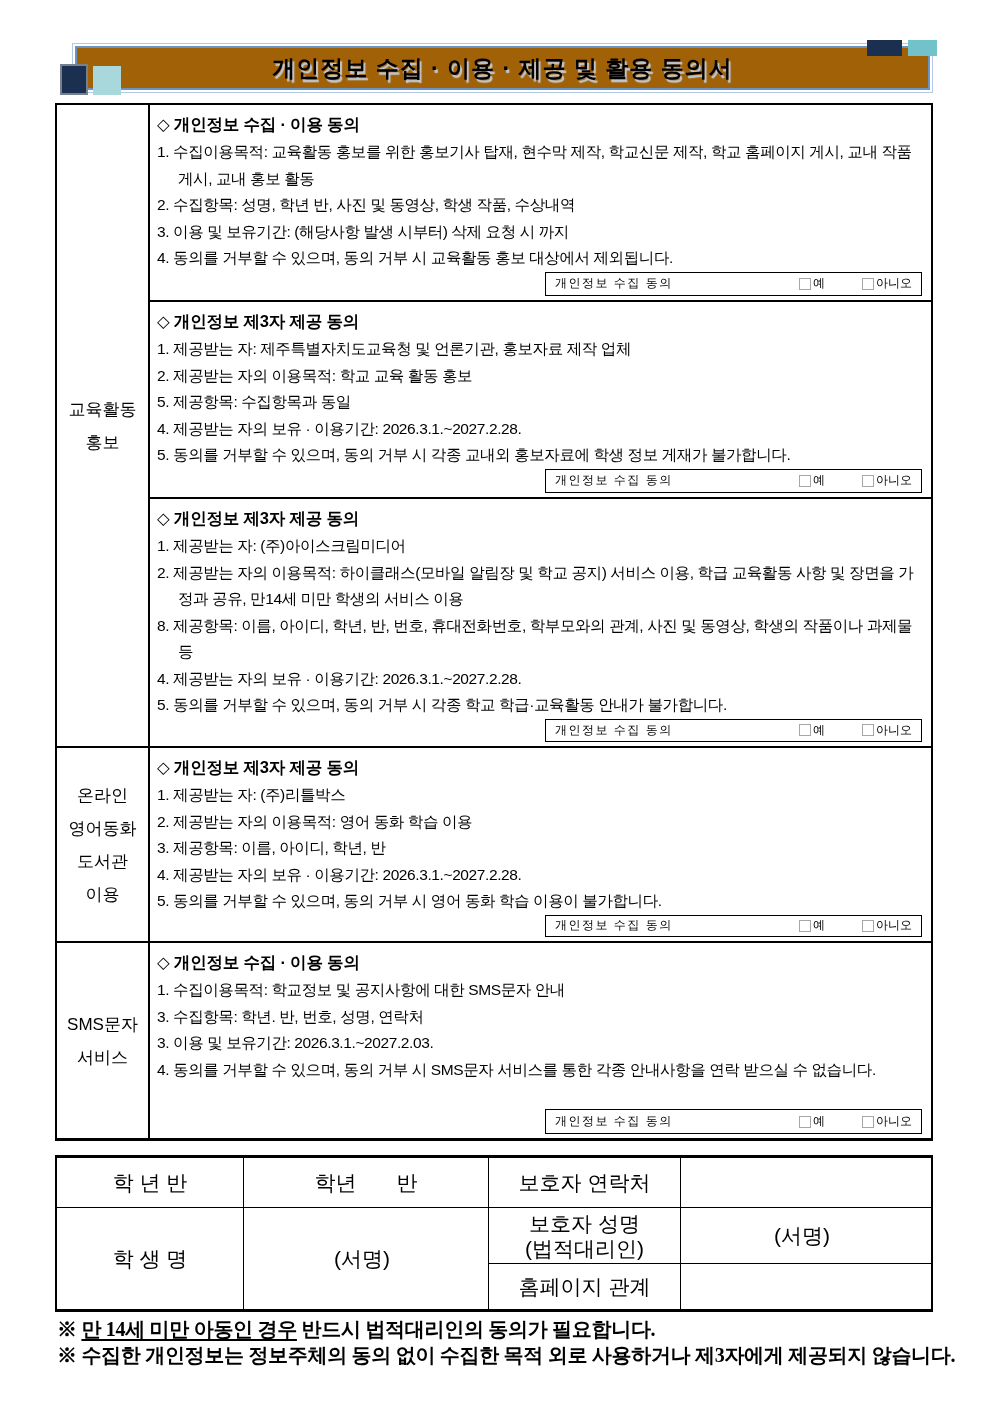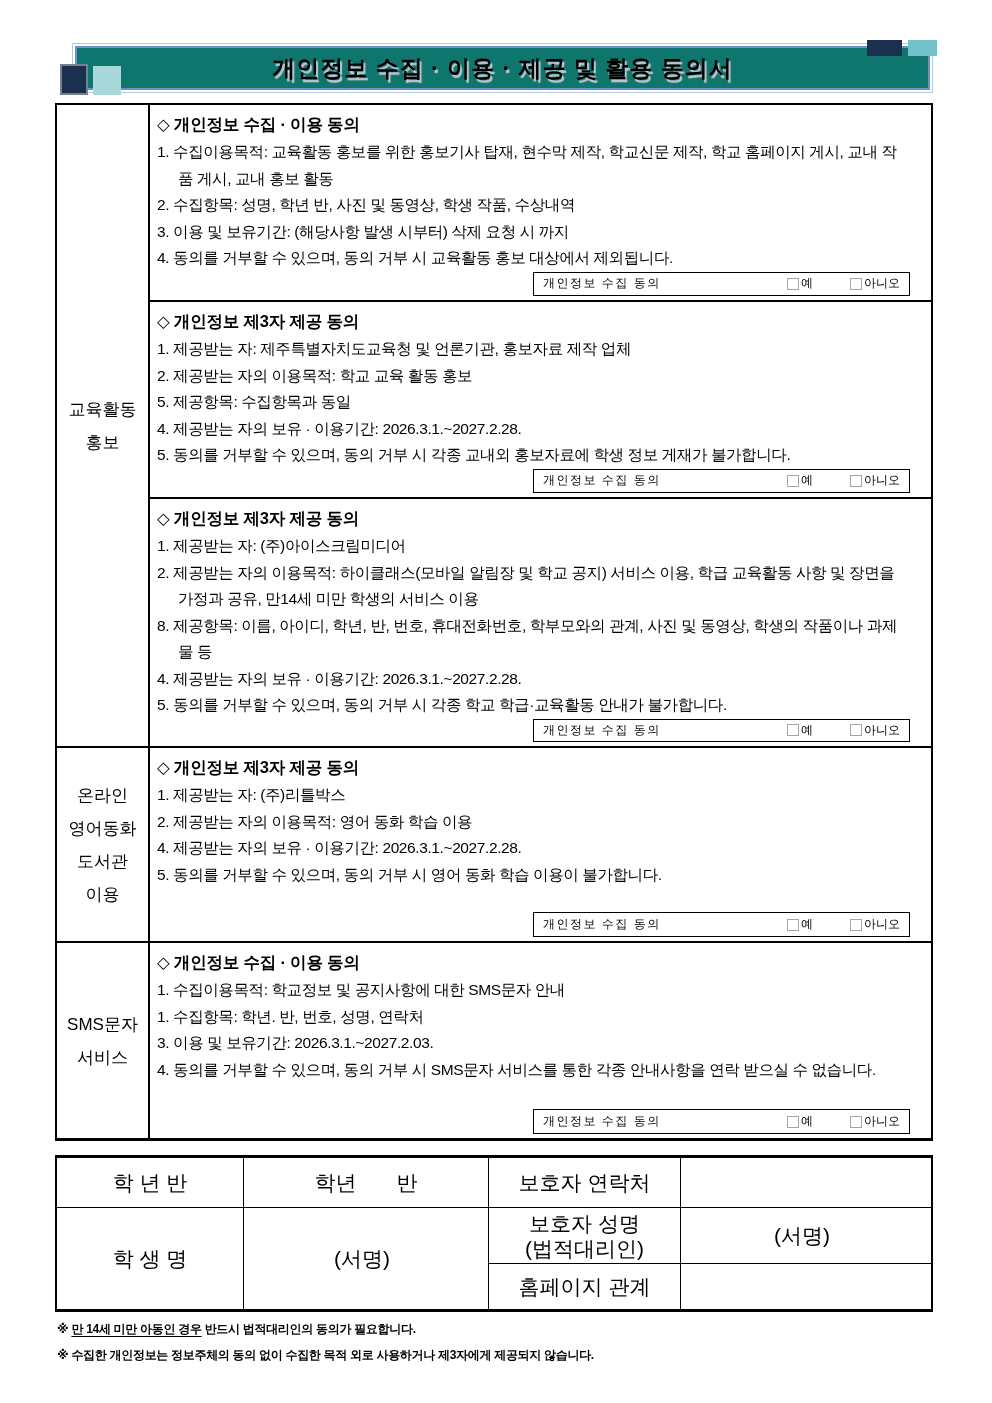--- a/index.html
+++ b/index.html
@@ -1,38 +1,38 @@
 <!DOCTYPE html>
 <html><head>
 <meta charset="utf-8">
 <style>
   html,body{margin:0;padding:0;background:#ffffff;}
   body{width:992px;height:1403px;font-family:"Liberation Sans","DejaVu Sans",sans-serif;color:#000;}
   .page{position:relative;width:992px;height:1403px;overflow:hidden;background:#fff;}
 
   
   .banner{position:absolute;left:75px;top:46px;width:851px;height:40px;
-          border:2px solid #6b94c6;outline:1px solid #b3c9e4;outline-offset:2px;background:#0f766e;}
+          border:2px solid #6b94c6;outline:1px solid #b3c9e4;outline-offset:2px;background:#a16207;}
   .banner-title{width:100%;text-align:center;font-size:23px;font-weight:bold;line-height:40px;
                 letter-spacing:1px;text-shadow:2px 3px 1px #c3c8d2;}
   .sq-navy{position:absolute;left:60px;top:64px;width:28px;height:31px;background:#1b3050;
            border:2px solid #77808d;box-sizing:border-box;z-index:3;}
   .sq-teal{position:absolute;left:93px;top:66px;width:28px;height:29px;background:#a8d8dc;z-index:3;}
   .corner-navy{position:absolute;right:26px;top:-8px;width:35px;height:16px;background:#1b3050;}
   .corner-teal{position:absolute;right:-9px;top:-8px;width:29px;height:16px;background:#72c2c9;}
 
   
   .main{position:absolute;left:55px;top:103px;width:878px;border:2px solid #000;
         border-bottom-width:3px;box-sizing:border-box;background:#fff;}
   .group{display:flex;}
   .group + .group{border-top:2px solid #000;}
   .cat{width:91px;flex:0 0 91px;border-right:2px solid #000;display:flex;align-items:center;
        justify-content:center;text-align:center;white-space:pre-line;font-size:17px;line-height:33px;}
   .secs{flex:1;display:flex;flex-direction:column;min-width:0;}
-  .sec{display:flex;flex-direction:column;box-sizing:border-box;padding:5px 20px 4px 7px;}
+  .sec{display:flex;flex-direction:column;box-sizing:border-box;padding:5px 8px 4px 7px;}
   .sec + .sec{border-top:2px solid #000;}
   .sec-a{height:195px;} .sec-b{height:197px;} .sec-c{height:249px;}
   .sec-d{height:193px;} .sec-e{height:195px;}
   .heading{font-weight:bold;font-size:16.5px;line-height:29px;letter-spacing:-0.2px;}
   .item{font-size:15.5px;line-height:26.5px;padding-left:21px;text-indent:-21px;letter-spacing:-0.4px;}
   .consent{margin-top:auto;align-self:flex-end;width:377px;height:25px;border:1px solid #000;
            display:flex;align-items:center;box-sizing:border-box;padding:0 9px;font-size:12px;
            margin-right:1px;background:#fff;}
   .consent .lbl{margin-right:auto;letter-spacing:1.5px;}
   .opt{display:flex;align-items:center;white-space:nowrap;}
@@ -47,22 +47,22 @@
   .sig>div{border-right:1.5px solid #000;border-bottom:1.5px solid #000;display:flex;
            align-items:center;justify-content:center;box-sizing:border-box;}
   .sig>div.last-col{border-right:none;}
   .sig>div.last-row{border-bottom:none;}
   .cell-gradeclass-fill{justify-content:center;gap:40px;}
   .span2{grid-row:span 2;}
   .sign-right{justify-content:flex-end;padding-right:8px;}
   .two-line{white-space:pre-line;text-align:center;line-height:25px;}
 
   
-  .notes{position:absolute;left:57px;top:1316px;font-weight:bold;font-size:12px;line-height:26px;
-         letter-spacing:-0.3px;}
+  .notes{position:absolute;left:57px;top:1316px;font-weight:bold;font-size:20px;line-height:26px;
+         letter-spacing:-0.3px;font-family:Liberation Serif, serif;}
   .u{text-decoration:underline;text-underline-offset:3px;}
 </style>
 </head>
 <body>
 
 <div class="page">
 
   <span class="sq-navy"></span>
   <span class="sq-teal"></span>
   <div class="banner">
@@ -143,20 +143,21 @@
     <div class="group">
       <div class="cat">온라인
 영어동화
 도서관
 이용</div>
       <div class="secs">
         <div class="sec sec-d">
           <div class="heading">◇ 개인정보 제3자 제공 동의</div>
           <div class="item">1. 제공받는 자: (주)리틀박스</div>
           <div class="item">2. 제공받는 자의 이용목적: 영어 동화 학습 이용</div>
+          <div class="item">3. 제공항목: 이름, 아이디, 학년, 반</div>
           <div class="item">4. 제공받는 자의 보유 · 이용기간: 2026.3.1.~2027.2.28.</div>
           <div class="item">5. 동의를 거부할 수 있으며, 동의 거부 시 영어 동화 학습 이용이 불가합니다.</div>
           <div class="consent">
             <span class="lbl">개인정보 수집 동의</span>
             <span class="opt">
                 <span class="cb"></span>
                 <span>예</span>
               </span>
             <span class="opt opt-no">
                 <span class="cb"></span>
@@ -167,21 +168,21 @@
       </div>
     </div>
 
     <div class="group">
       <div class="cat">SMS문자
 서비스</div>
       <div class="secs">
         <div class="sec sec-e">
           <div class="heading">◇ 개인정보 수집 · 이용 동의</div>
           <div class="item">1. 수집이용목적: 학교정보 및 공지사항에 대한 SMS문자 안내</div>
-          <div class="item">1. 수집항목: 학년. 반, 번호, 성명, 연락처</div>
+          <div class="item">3. 수집항목: 학년. 반, 번호, 성명, 연락처</div>
           <div class="item">3. 이용 및 보유기간: 2026.3.1.~2027.2.03.</div>
           <div class="item">4. 동의를 거부할 수 있으며, 동의 거부 시 SMS문자 서비스를 통한 각종 안내사항을 연락 받으실 수 없습니다.</div>
           <div class="consent">
             <span class="lbl">개인정보 수집 동의</span>
             <span class="opt">
                 <span class="cb"></span>
                 <span>예</span>
               </span>
             <span class="opt opt-no">
                 <span class="cb"></span>

